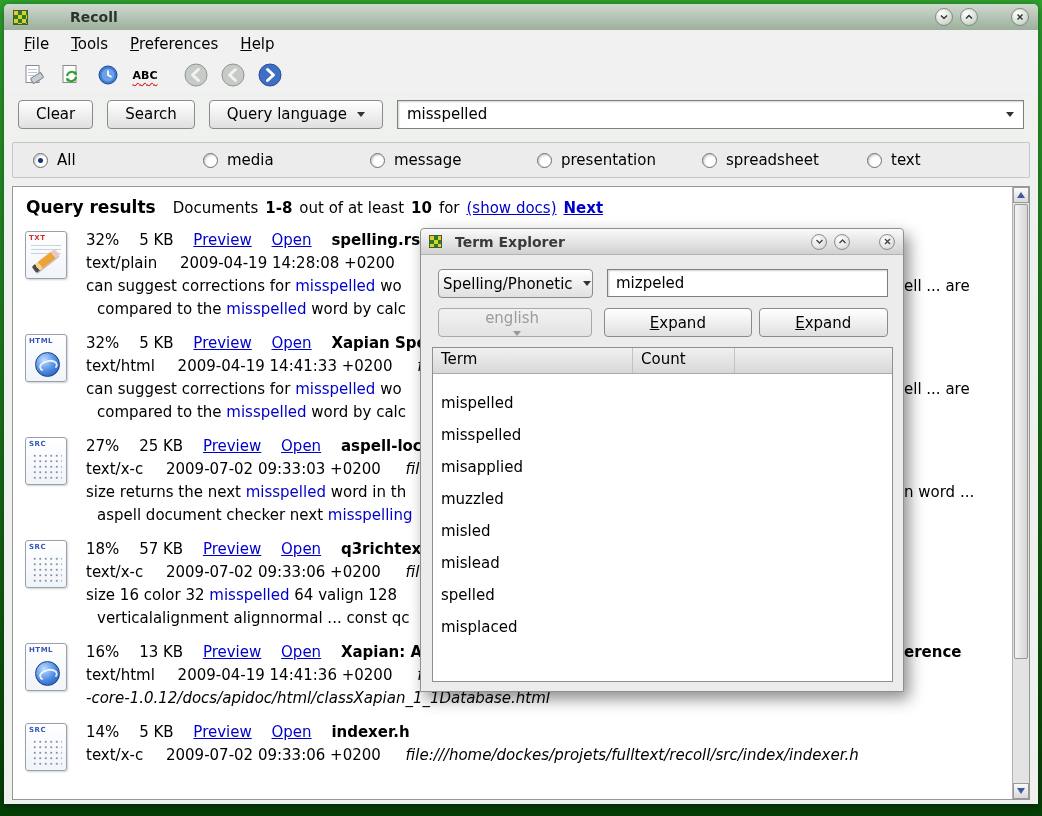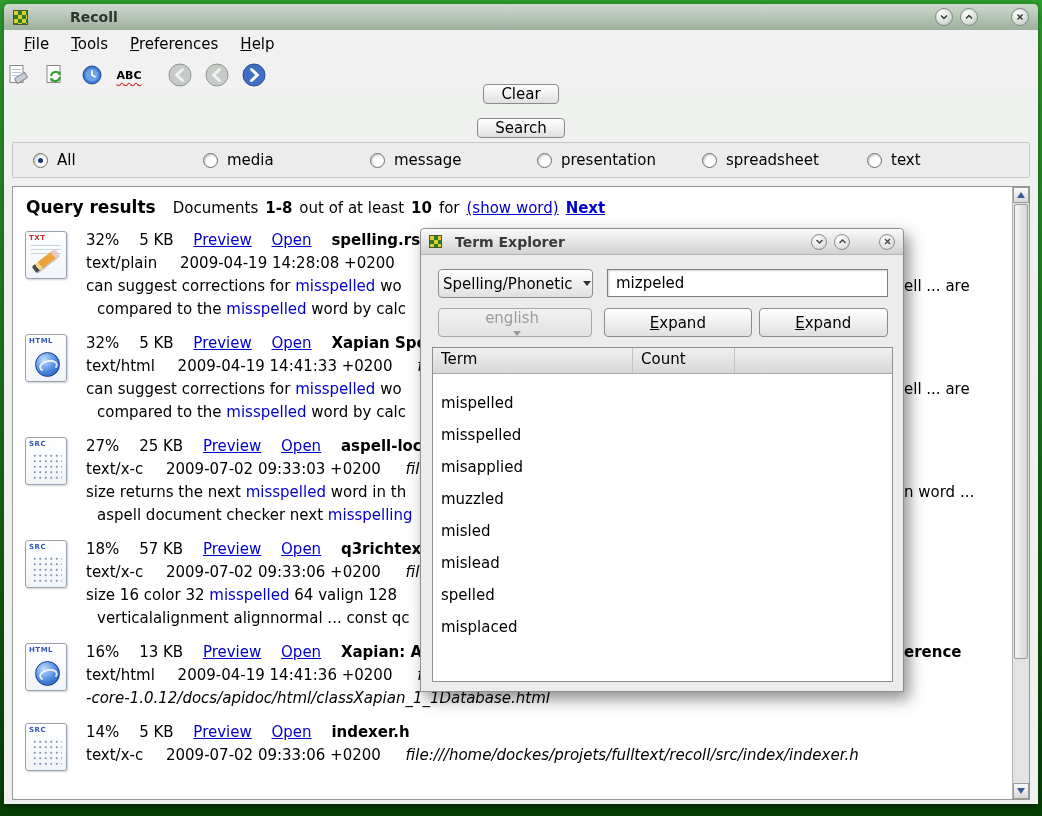--- a/index.html
+++ b/index.html
@@ -28,27 +28,27 @@
   .round-btn.gapleft { margin-left:26px; }
   .round-btn.sm { width:16px; height:16px; background:radial-gradient(circle at 35% 30%,#ffffff,#e2e2e2 65%,#c2c2c2); border-color:#8d8d8d; }
   .round-btn.sm.gapleft { margin-left:22px; }
 
   .menubar { position:absolute; top:26px; left:0; width:100%; height:28px; background:#f1f1f1;
              display:flex; align-items:center; padding-left:10px; gap:2px; }
   .menu-item { display:inline-block; padding:3px 10px; font-size:15px; cursor:pointer; }
   .menu-item::first-letter { text-decoration:underline; }
 
   .toolbar { position:absolute; top:54px; left:0; width:100%; height:34px; background:#f1f1f1;
-             display:flex; align-items:center; gap:9px; }
+             display:flex; align-items:center; padding-left:16px; gap:9px; }
   .tool-btn { width:28px; height:28px; display:flex; align-items:center; justify-content:center; cursor:pointer; }
   .tool-btn.navgap { margin-left:14px; }
   .abc { font-size:11px; font-weight:bold; text-decoration:underline wavy #cc2222; text-underline-offset:3px; }
 
-  .searchrow { position:absolute; top:80px; left:0; width:100%; height:36px;
-               display:flex; align-items:center; padding:0 14px; gap:14px;flex-direction:column; }
+  .searchrow { position:absolute; top:92px; left:0; width:100%; height:36px;
+               display:flex; align-items:center; padding:0 14px; gap:14px; }
   .btn { height:29px; padding:0 17px; border:1px solid #8b8b8b; border-radius:4px;
          background:linear-gradient(#ffffff,#e0e0e0); display:flex; align-items:center;
          font-size:15px; cursor:pointer; white-space:nowrap; }
   .combo-arrow { width:0; height:0; border-left:4px solid transparent; border-right:4px solid transparent;
                  border-top:5px solid #333; margin-left:10px; }
   .combo-arrow.dim { border-top-color:#999; }
   .query-combo { flex:1; height:29px; background:#fff; border:1px solid #7f7f7f;
                  box-shadow:inset 1px 1px 2px rgba(0,0,0,.18); display:flex; align-items:center; padding:0 9px; }
   .qc-input { flex:1; border:none; outline:none; font-size:15px; font-family:inherit; background:transparent; }
 
@@ -271,21 +271,21 @@
     <div class="results-frame">
       <div class="rcontent">
 
         <div class="rheader">
           <span class="rtitle">Query results</span>
           <span>Documents</span>
           <span class="bold">1-8</span>
           <span>out of at least</span>
           <span class="bold">10</span>
           <span>for</span>
-          <a class="lnk">(show word)</a>
+          <a class="lnk">(show docs)</a>
           <a class="lnk bold">Next</a>
         </div>
 
         <div class="entry">
           <div class="icon-col">
             <span class="ficon">
               <span class="tag red">TXT</span>
               <span class="tlines"></span>
               <span class="pencil"></span>
             </span>

